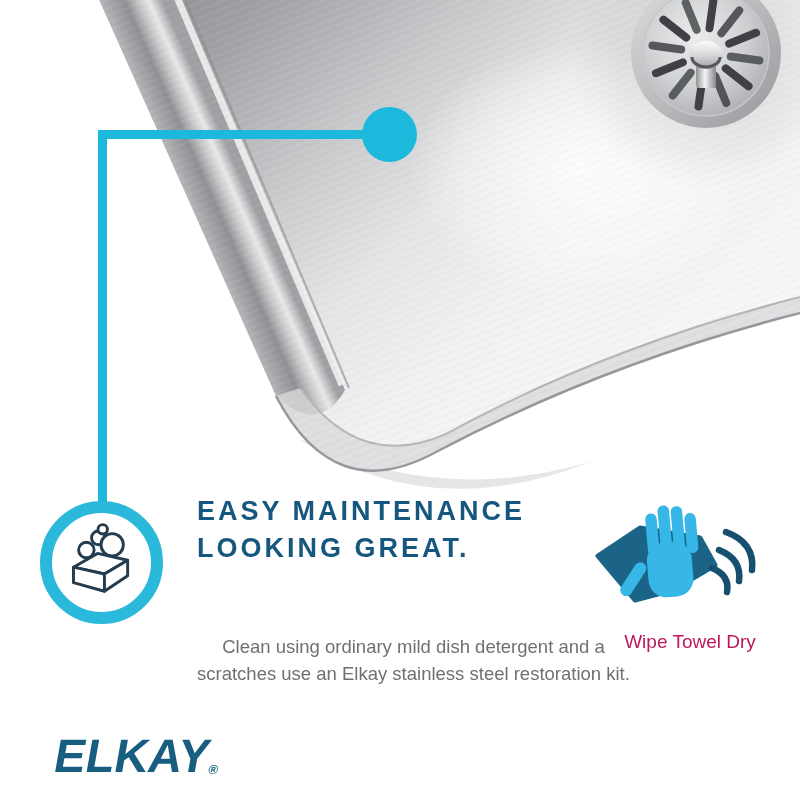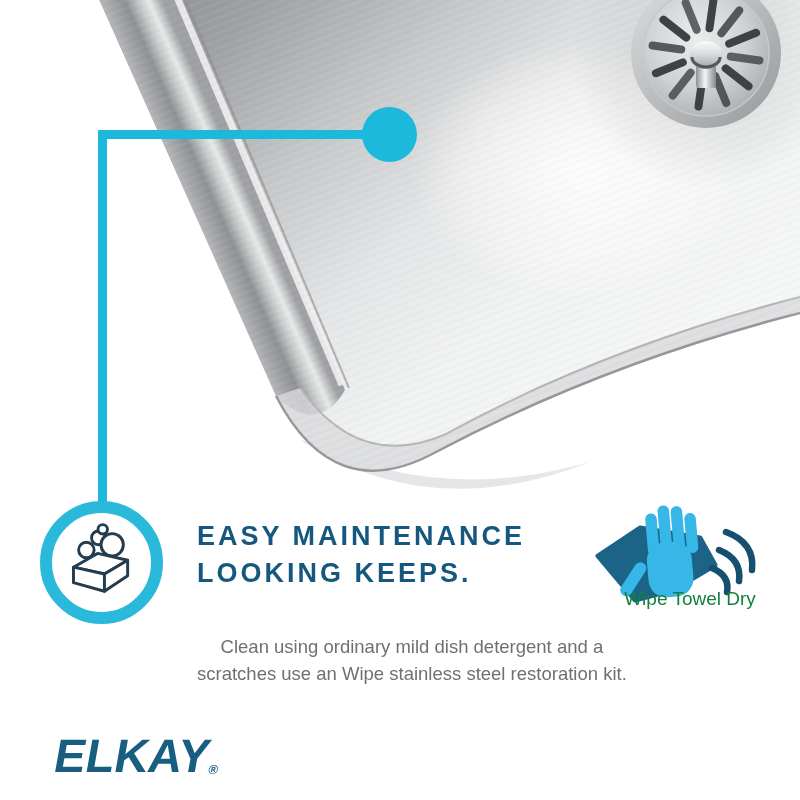--- a/index.html
+++ b/index.html
@@ -7,28 +7,28 @@
          font-family:"Liberation Sans", sans-serif;}
   .photo{position:absolute;left:0;top:0;}
   
   .hline{position:absolute;left:98px;top:130px;width:280px;height:9px;background:#1cb9dc;}
   .vline{position:absolute;left:98px;top:130px;width:9px;height:378px;background:#1cb9dc;}
   .dot{position:absolute;left:362px;top:107px;width:55px;height:55px;border-radius:50%;background:#1cb9dc;}
   .badge{position:absolute;left:40px;top:501px;width:99px;height:99px;background:#ffffff;
          border:12px solid #2ab9da;border-radius:50%;}
   .badge svg{position:absolute;left:6px;top:6px;}
   
-  .headline{position:absolute;left:197px;top:518px;color:#15577e;font-weight:bold;
+  .headline{position:absolute;left:197px;top:493px;color:#15577e;font-weight:bold;
             font-size:27px;line-height:37px;letter-spacing:3px;}
   
   .bodytext{position:absolute;left:197px;top:633px;color:#6e7073;font-size:18.5px;line-height:27px;text-align:center;}
   
   .towel{position:absolute;left:595px;top:502px;}
-  .wipelabel{position:absolute;left:600px;top:588px;width:180px;text-align:center;
-             color:#15803d;font-size:19px;}
+  .wipelabel{position:absolute;left:600px;top:631px;width:180px;text-align:center;
+             color:#be185d;font-size:19px;}
   
   .logo{position:absolute;left:55px;top:728px;color:#175e80;font-weight:bold;font-size:47px;
         transform:skewX(-10deg);letter-spacing:0px;}
   .logo .reg{font-size:13px;font-weight:bold;vertical-align:baseline;position:relative;top:2px;left:1px;transform:none;}
 </style>
 </head>
 <body>
 
 <div class="stage">
 
@@ -140,26 +140,26 @@
       <circle cx="63" cy="30" r="13"></circle>
       <circle cx="52" cy="12" r="5.5"></circle>
       <path d="M18,56 L46,40 L81,48 L54,64 Z"></path>
       <path d="M18,56 L18,74 L54,84 L54,64 Z"></path>
       <path d="M54,84 L81,66 L81,48 L54,64 Z"></path>
     </svg>
   </div>
 
   <div class="headline">
     <div>EASY MAINTENANCE</div>
-    <div>LOOKING KEEPS.</div>
+    <div>LOOKING GREAT.</div>
   </div>
 
   <div class="bodytext">
     <div>Clean using ordinary mild dish detergent and a</div>
-    <div>scratches use an Wipe stainless steel restoration kit.</div>
+    <div>scratches use an Elkay stainless steel restoration kit.</div>
   </div>
 
   <svg class="towel" width="170" height="115" viewBox="0 0 170 115">
     <path d="M3,54 L45,26 L105,36 L120,63 L78,88 L40,98 Z" fill="#1b6487" stroke="#1b6487" stroke-width="5" stroke-linejoin="round"></path>
     <g fill="#36b7e7" transform="rotate(-5 75 60)">
       <rect x="34" y="56" width="12" height="38" rx="6" transform="rotate(38 40 70)"></rect>
       <rect x="54" y="10" width="11.5" height="42" rx="5.7"></rect>
       <rect x="67" y="3" width="11.5" height="50" rx="5.7"></rect>
       <rect x="80" y="5" width="11.5" height="48" rx="5.7"></rect>
       <rect x="93" y="13" width="11.5" height="40" rx="5.7"></rect>

